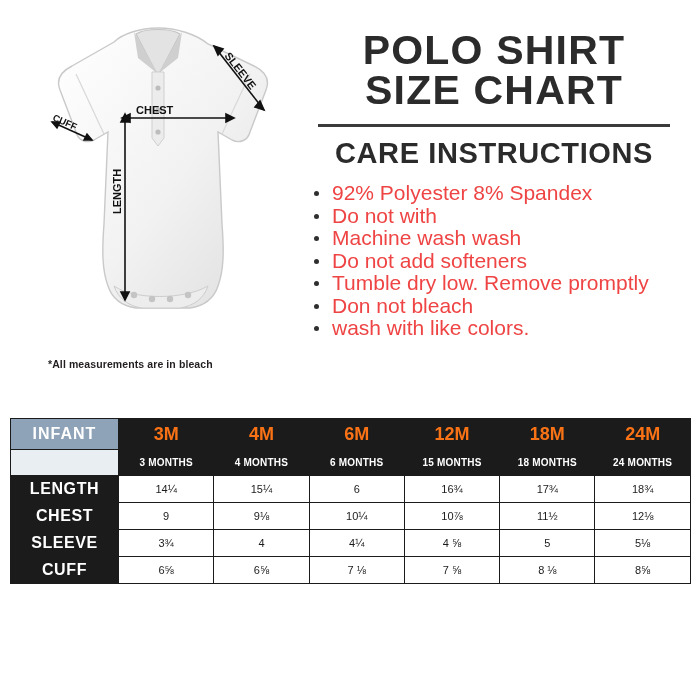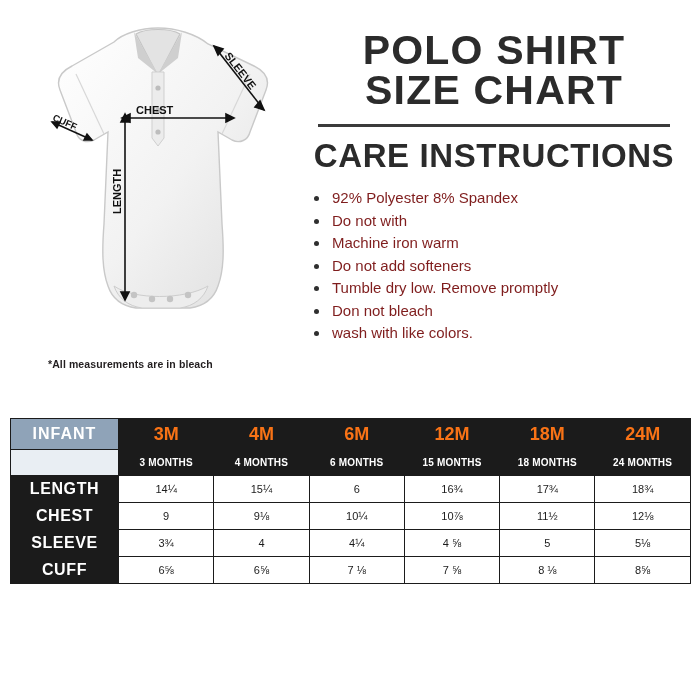--- a/index.html
+++ b/index.html
@@ -42,30 +42,30 @@
     letter-spacing:1.2px;
     color:#2b2b2b;
   }
   .title .l2{display:block;}
   .rule{
     width:352px;height:3px;background:#3b3b3b;
     margin:14px auto 10px auto;
   }
   .care-title{
     text-align:center;
-    font-size:33px;font-weight:700;letter-spacing:.6px;color:#2b2b2b;
+    font-size:29px;font-weight:700;letter-spacing:.6px;color:#2b2b2b;
   }
   ul.care{
     list-style:none;margin:12px 0 0 0;padding:0 0 0 10px;
   }
   ul.care li{
     position:relative;
-    font-size:15px;
+    font-size:21px;
     line-height:22.5px;
-    color:#7f1d1d;
+    color:#ef4444;
     padding-left:22px;
     white-space:nowrap;
   }
   ul.care li::before{
     content:"";
     position:absolute;left:4px;top:9px;
     width:5px;height:5px;border-radius:50%;
     background:#2f2f2f;
   }
 
@@ -196,21 +196,21 @@
     <div class="right">
       <div class="title">
         <span>POLO SHIRT</span>
         <span class="l2">SIZE CHART</span>
       </div>
       <div class="rule"></div>
       <div class="care-title">CARE INSTRUCTIONS</div>
       <ul class="care">
         <li>92% Polyester 8% Spandex</li>
         <li>Do not with</li>
-        <li>Machine iron warm</li>
+        <li>Machine wash wash</li>
         <li>Do not add softeners</li>
         <li>Tumble dry low. Remove promptly</li>
         <li>Don not bleach</li>
         <li>wash with like colors.</li>
       </ul>
     </div>
   </div>
 
   <table>
     <colgroup>

